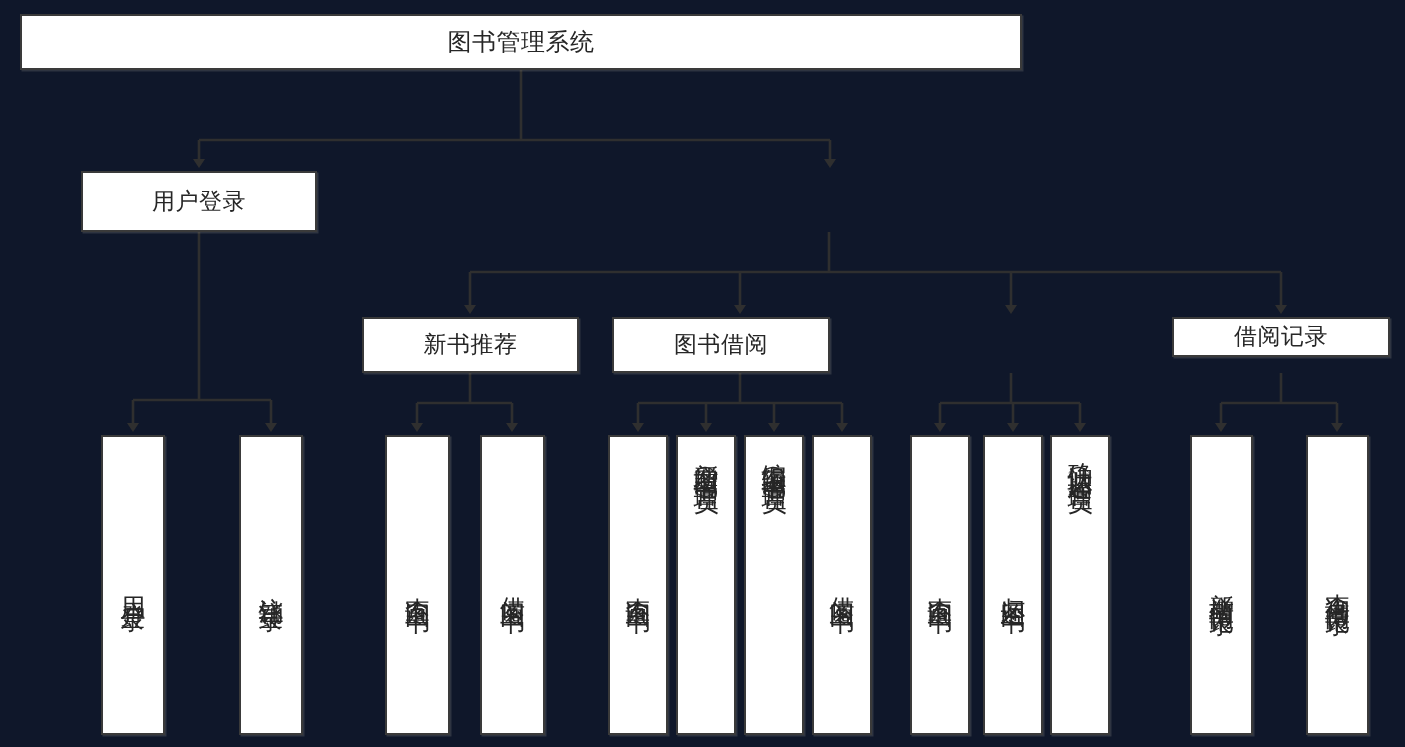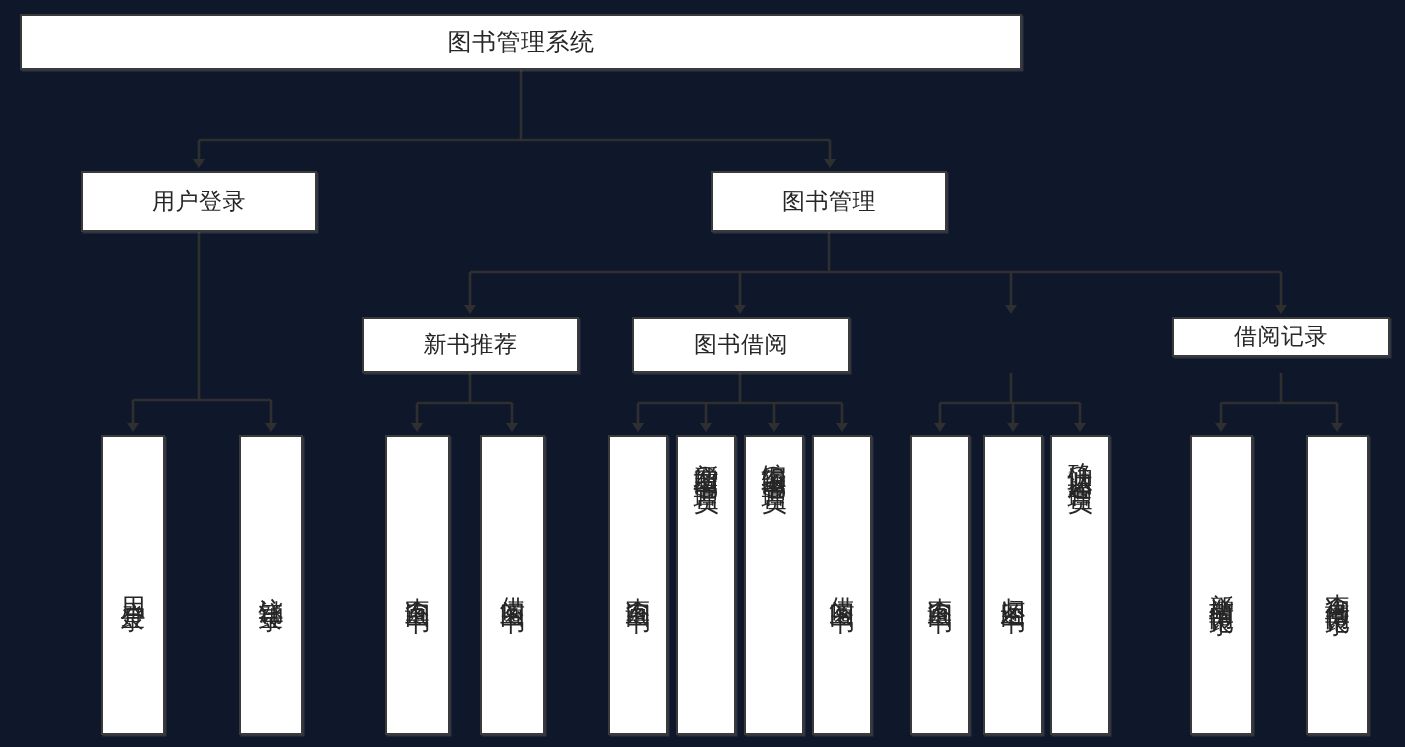--- a/index.html
+++ b/index.html
@@ -132,28 +132,25 @@
     </g>
   </svg>
 
   <div class="node horiz root" style="left:20px; top:14px; width:1002px; height:56px;">
     <span class="label">图书管理系统</span>
   </div>
 
   <div class="node horiz" style="left:81px; top:171px; width:236px; height:61px;">
     <span class="label">用户登录</span>
   </div>
-  <div class="node horiz" style="left:711px; top:171px; width:236px; height:61px;">
-    <span class="label">图书管理</span>
-  </div>
 
   <div class="node horiz" style="left:362px; top:317px; width:217px; height:56px;">
     <span class="label">新书推荐</span>
   </div>
-  <div class="node horiz" style="left:632px; top:317px; width:218px; height:56px;">
+  <div class="node horiz" style="left:612px; top:317px; width:218px; height:56px;">
     <span class="label">图书借阅</span>
   </div>
   <div class="node horiz" style="left:1172px; top:317px; width:218px; height:40px;">
     <span class="label">借阅记录</span>
   </div>
 
   <div class="node vert center" style="left:101px; top:435px; width:64px; height:300px;">
     <span class="label">用户登录</span>
   </div>
   <div class="node vert center" style="left:239px; top:435px; width:64px; height:300px;">

